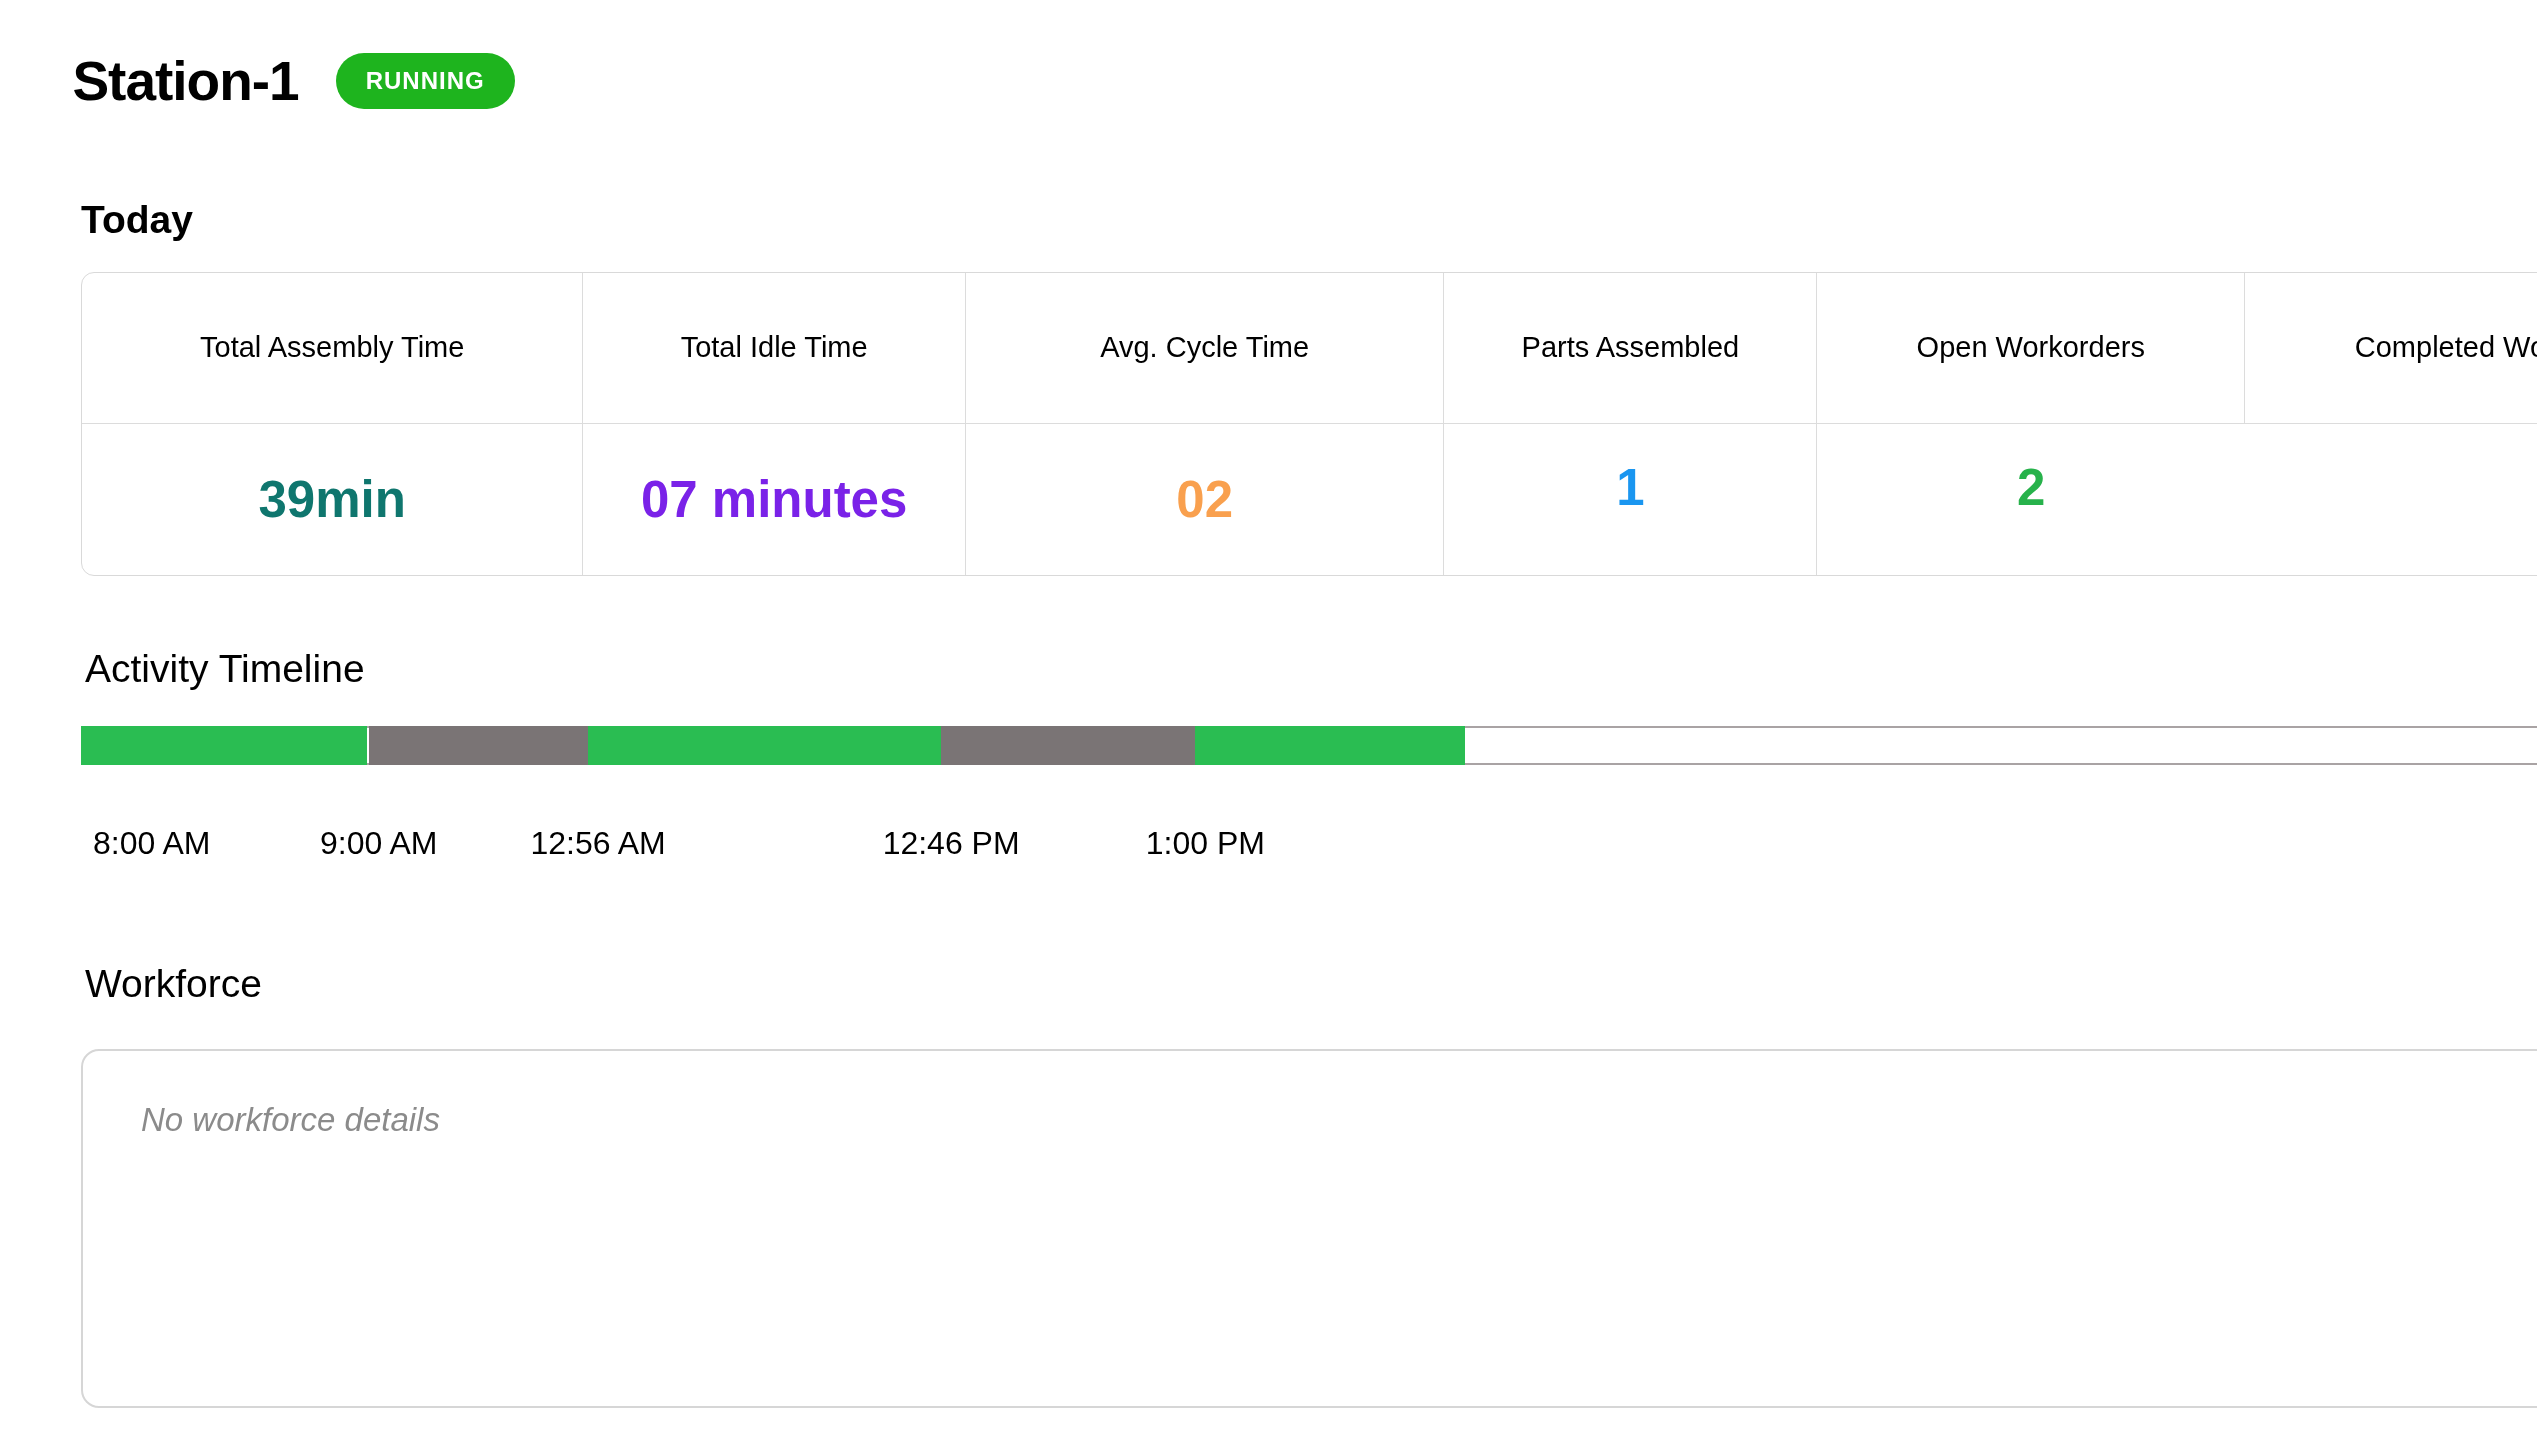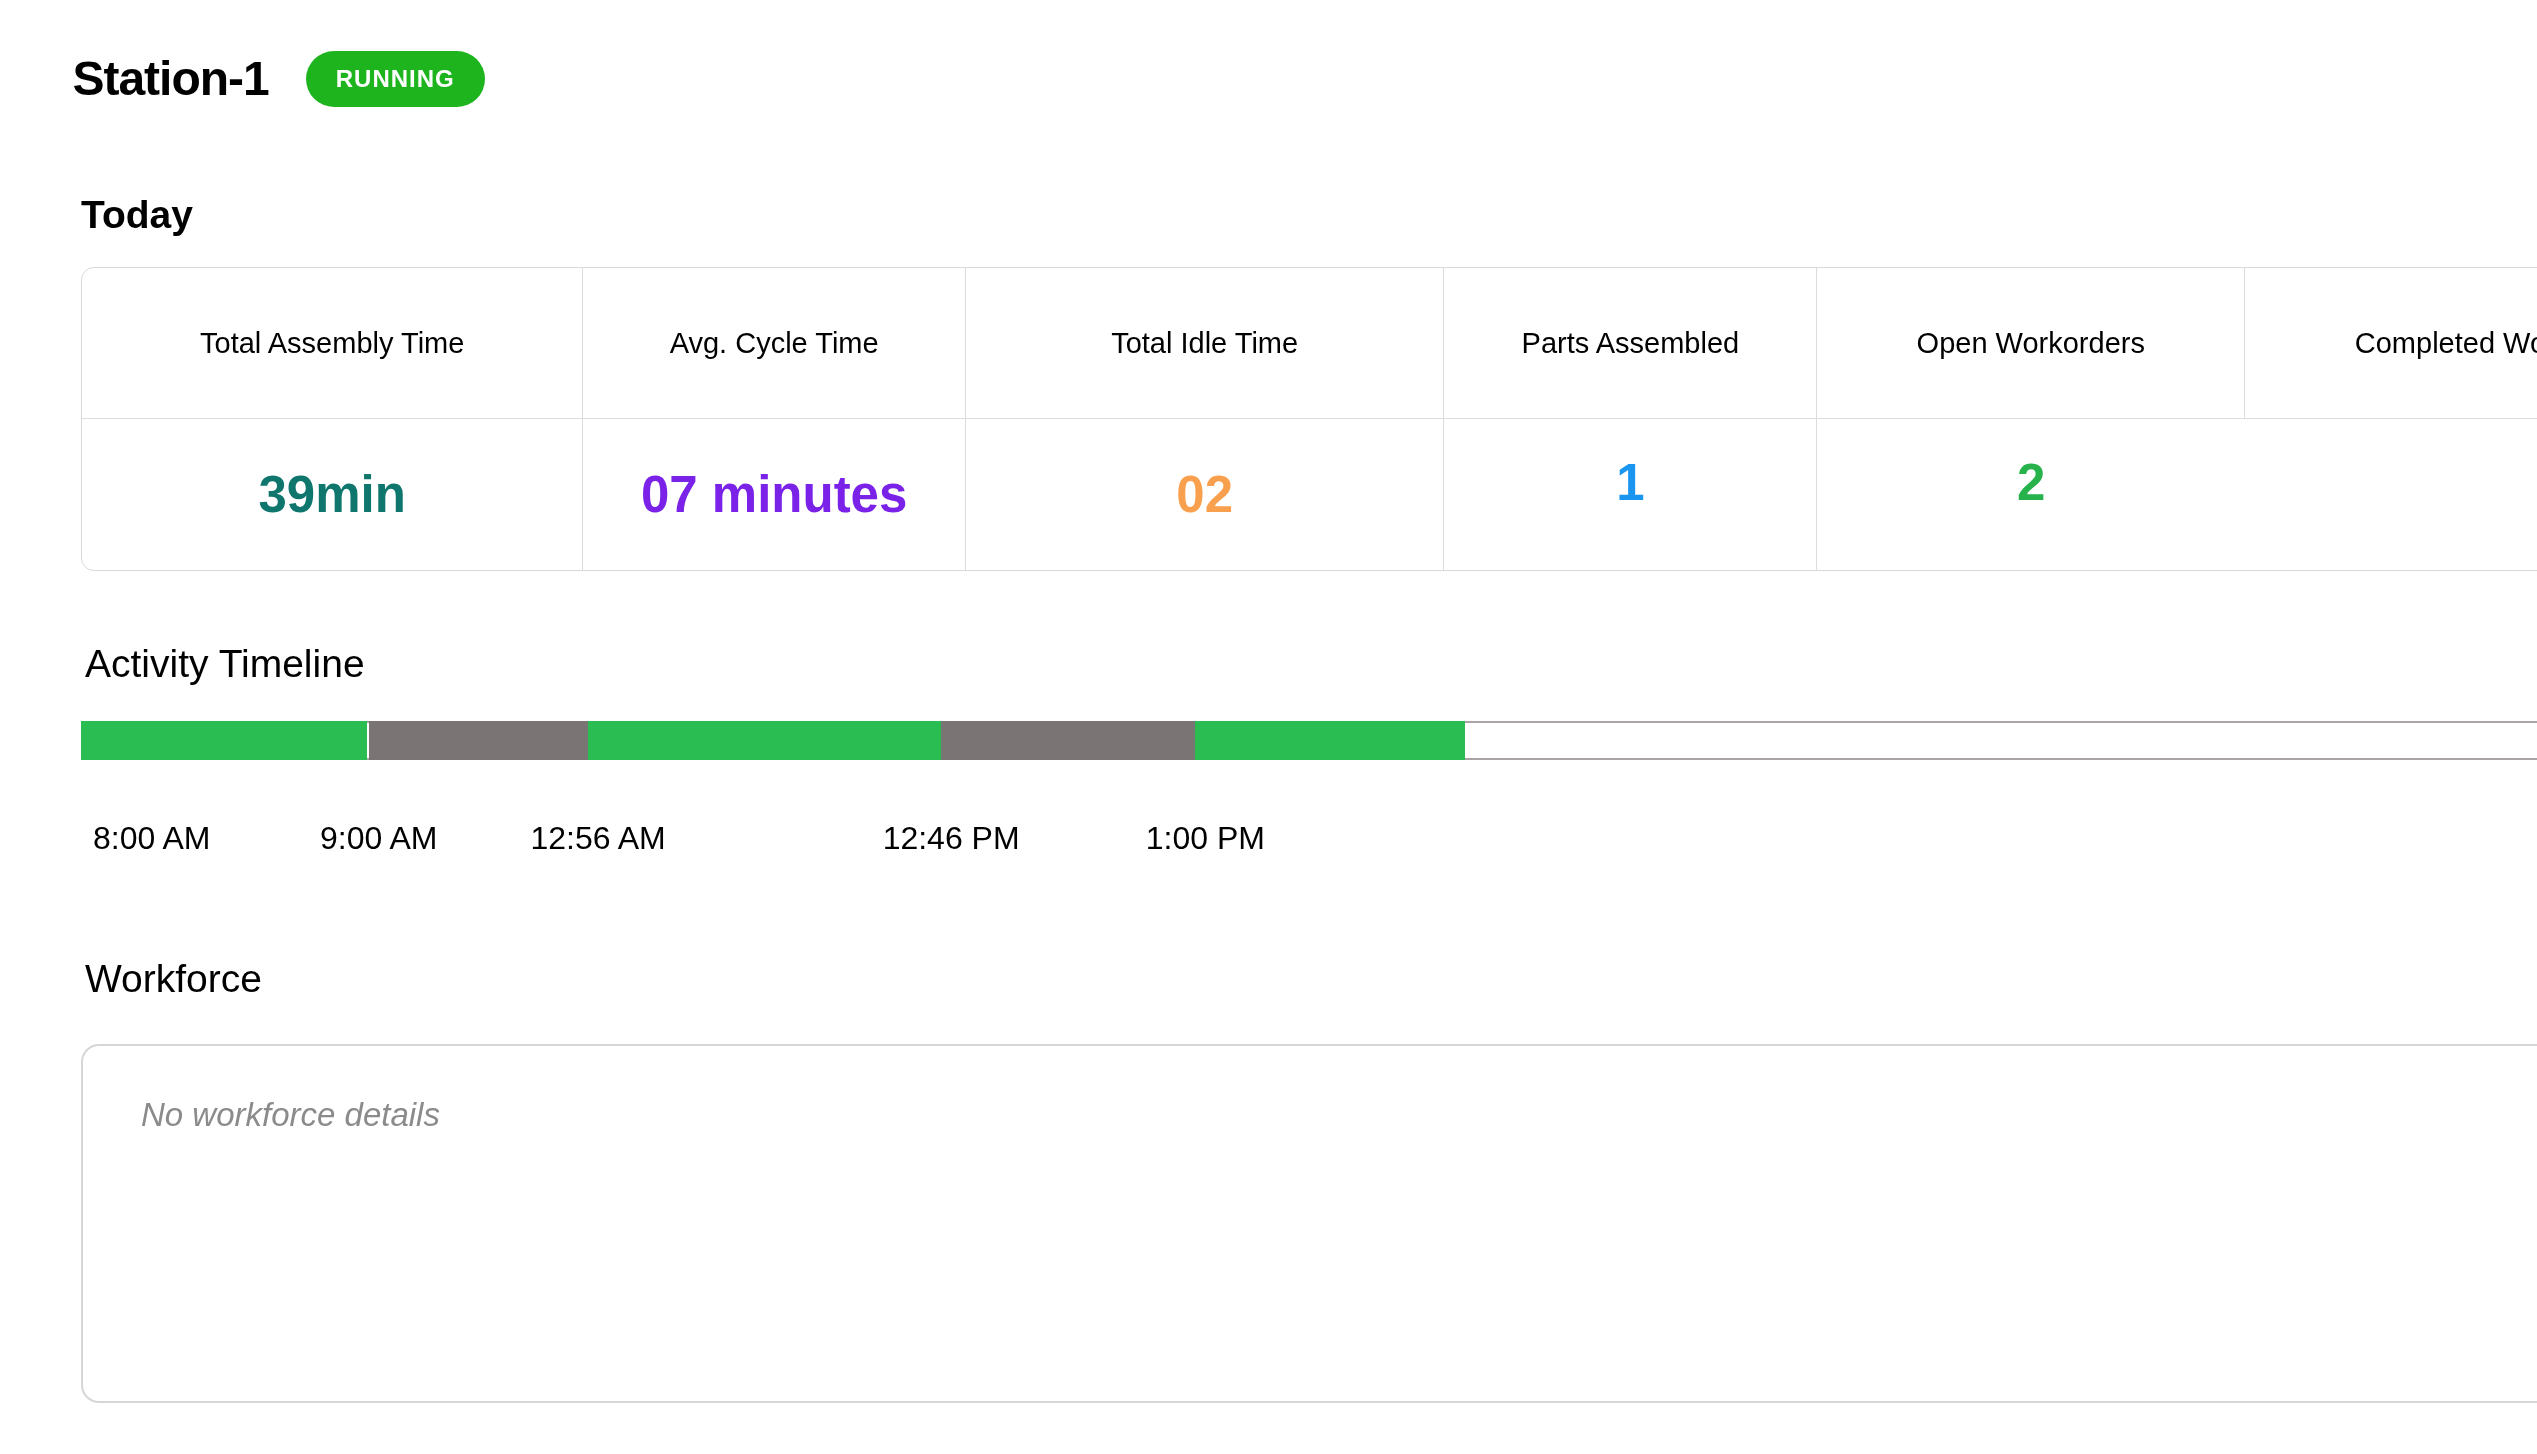--- a/index.html
+++ b/index.html
@@ -5,21 +5,21 @@
   html,body { margin:0; padding:0; background:#ffffff; }
   body {
     width:2837px; height:1454px;
     font-family:"Liberation Sans", sans-serif;
     color:#000; overflow:hidden;
   }
   .page { box-sizing:border-box; padding:51px 74px 0 81px; }
 
   
   .station-header { display:flex; align-items:center; gap:37px; margin-left:-8.6px; }
-  .station-title { font-size:48px; font-weight:bold; letter-spacing:-1px; line-height:1.1; }
+  .station-title { font-size:55px; font-weight:bold; letter-spacing:-1px; line-height:1.1; }
   .status-badge {
     display:inline-flex; align-items:center; justify-content:center;
     color:#fff; font-size:24px; font-weight:bold; letter-spacing:1px;
     padding:16px 30px; border-radius:507px; line-height:1;
   }
 
   
   .section-heading-bold { font-size:39px; font-weight:bold; margin-top:86px; margin-bottom:30px; }
   .metrics-table {
     width:2682px; box-sizing:border-box;
@@ -61,22 +61,22 @@
 
   <div class="station-header">
     <div class="station-title">Station-1</div>
     <div class="status-badge" style="background: rgb(30, 180, 30);">RUNNING</div>
   </div>
 
   <div class="section-heading-bold">Today</div>
 
   <div class="metrics-table" id="metrics-table" style="grid-template-columns: 18.71% 14.27% 17.86% 13.91% 15.97% 19.28%;">
       <div class="m-cell m-head">Total Assembly Time</div>
+      <div class="m-cell m-head">Total Idle Time</div>
       <div class="m-cell m-head">Avg. Cycle Time</div>
-      <div class="m-cell m-head">Total Idle Time</div>
       <div class="m-cell m-head">Parts Assembled</div>
       <div class="m-cell m-head">Open Workorders</div>
       <div class="m-cell m-head last">Completed Workorders</div>
       <div class="m-cell m-value">
         <span style="color: #0f766e; text-align: center;">39min</span>
       </div>
       <div class="m-cell m-value">
         <span style="color: rgb(122, 34, 232);">07 minutes</span>
       </div>
       <div class="m-cell m-value">

